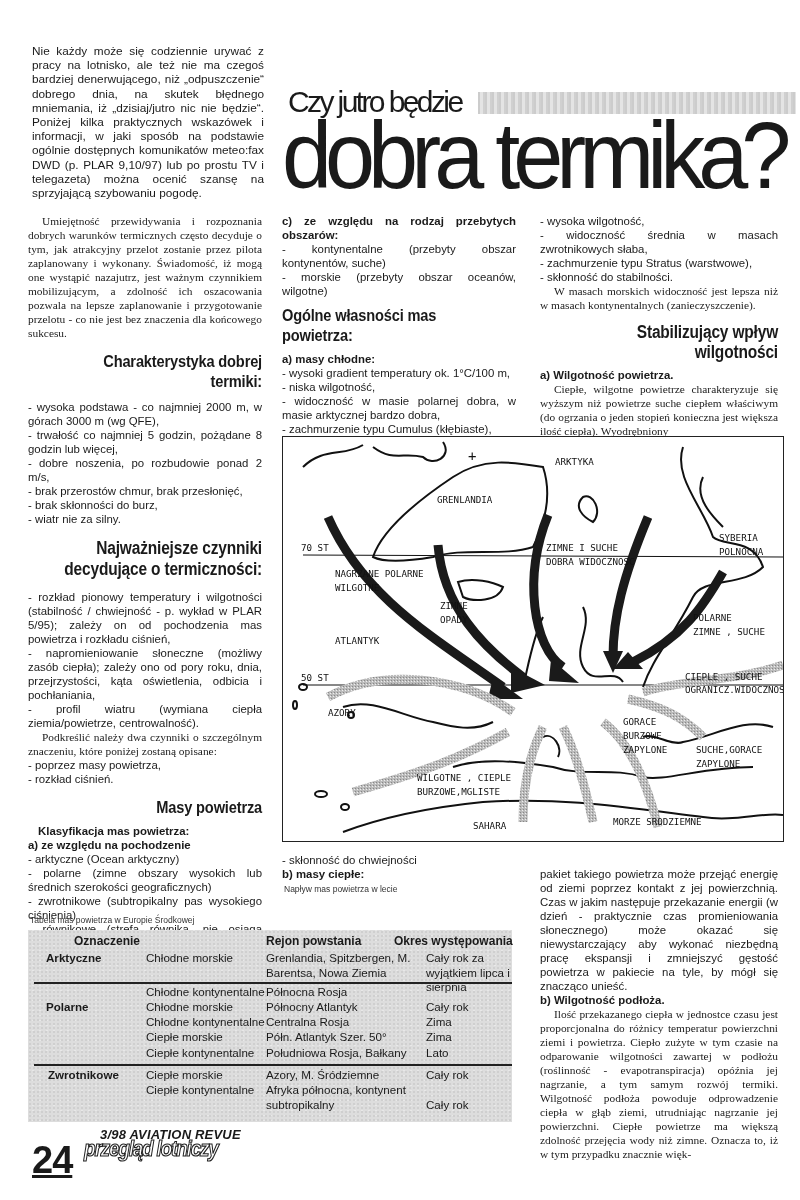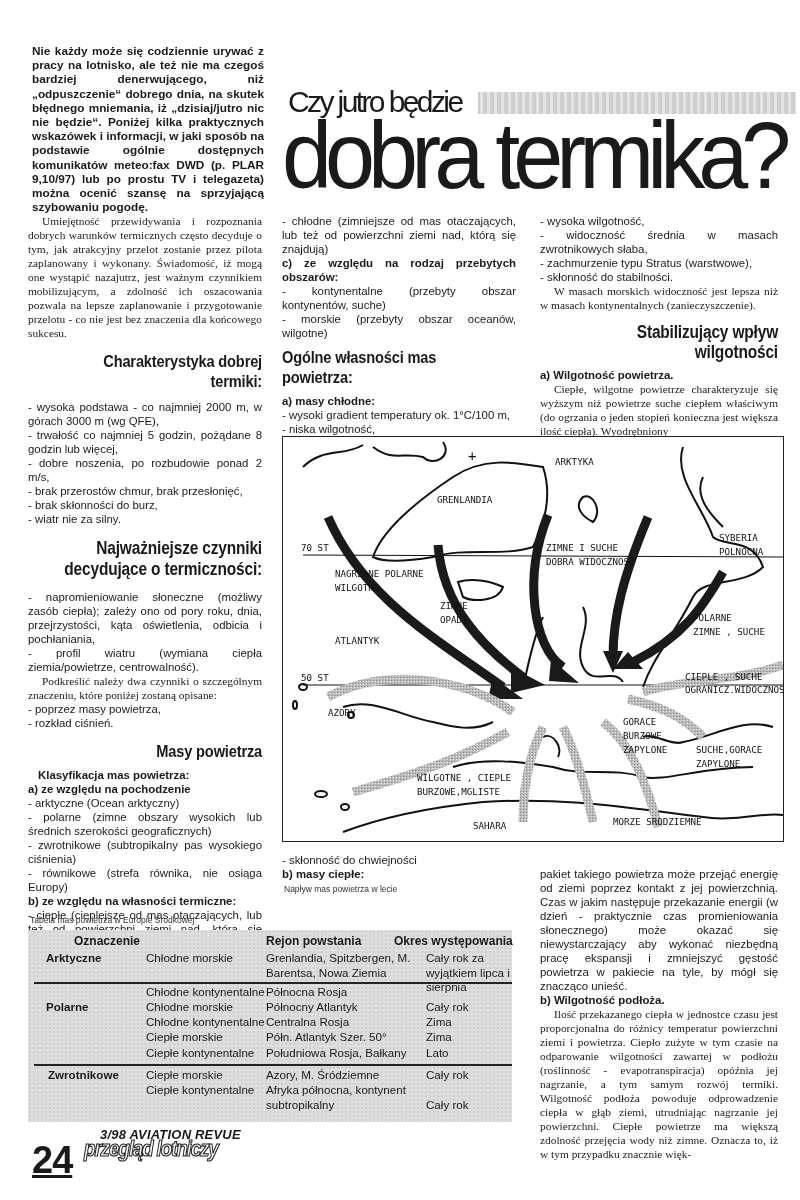--- a/index.html
+++ b/index.html
@@ -3,21 +3,21 @@
 <meta charset="utf-8">
 <style>
   html,body{margin:0;padding:0;background:#fff;}
   body{width:800px;height:1200px;position:relative;overflow:hidden;color:#1a1a1a;
        font-family:"Liberation Sans",sans-serif;font-size:11.4px;line-height:14px;}
   .abs{position:absolute;}
   p{margin:0;}
   .just{text-align:justify;}
   .ind{text-indent:14px;font-family:Liberation Serif, serif;}
   .b{font-weight:bold;}
-  .lead{left:32px;top:44px;width:232px;font-weight:bold;font-size:11.8px;line-height:14.2px;text-align:justify;}
+  .lead{left:32px;top:44px;width:232px;font-weight:normal;font-size:11.8px;line-height:14.2px;text-align:justify;}
   .kicker{left:288px;top:86px;font-size:30px;letter-spacing:-2.6px;line-height:32px;}
   .kicker-bar{left:478px;top:92px;width:318px;height:22px;background:#d8d8d8;
      background-image:repeating-linear-gradient(90deg,#ccc 0 2px,#e4e4e4 2px 5px,#d0d0d0 5px 7px);}
   .headline{left:282px;top:108px;font-size:90px;letter-spacing:-7px;line-height:90px;transform:scaleY(1.05);transform-origin:top left;}
   .col1{left:28px;width:234px;}
   .col2{left:282px;width:234px;}
   .col3{left:540px;width:238px;}
   h2{margin:0;font-family:"Liberation Sans",sans-serif;font-weight:bold;font-size:17px;line-height:20px;text-align:right;transform:scaleX(.86);transform-origin:right;letter-spacing:-.2px;}
   h2.left{text-align:left;transform-origin:left;}
   .map{left:282px;top:436px;width:500px;height:404px;border:1px solid #222;background:#fff;overflow:hidden;}
@@ -54,20 +54,21 @@
   <div style="margin-top:8px" class="just">
     <p>- wysoka podstawa - co najmniej 2000 m, w górach 3000 m (wg QFE),</p>
     <p>- trwałość co najmniej 5 godzin, pożądane 8 godzin lub więcej,</p>
     <p>- dobre noszenia, po rozbudowie ponad 2 m/s,</p>
     <p>- brak przerostów chmur, brak przesłonięć,</p>
     <p>- brak skłonności do burz,</p>
     <p>- wiatr nie za silny.</p>
   </div>
   <h2 style="margin-top:12px;font-size:18px;line-height:21px">Najważniejsze czynniki decydujące o termiczności:</h2>
   <div style="margin-top:10px" class="just">
+    <p>- rozkład pionowy temperatury i wilgotności (stabilność / chwiejność - p. wykład w PLAR 5/95); zależy on od pochodzenia mas powietrza i rozkładu ciśnień,</p>
     <p>- napromieniowanie słoneczne (możliwy zasób ciepła); zależy ono od pory roku, dnia, przejrzystości, kąta oświetlenia, odbicia i pochłaniania,</p>
     <p>- profil wiatru (wymiana ciepła ziemia/powietrze, centrowalność).</p>
     <p class="ind">Podkreślić należy dwa czynniki o szczególnym znaczeniu, które poniżej zostaną opisane:</p>
     <p>- poprzez masy powietrza,</p>
     <p>- rozkład ciśnień.</p>
   </div>
   <h2 style="margin-top:12px">Masy powietrza</h2>
   <div style="margin-top:6px" class="just">
     <p class="b" style="padding-left:10px">Klasyfikacja mas powietrza:</p>
     <p class="b">a) ze względu na pochodzenie</p>
@@ -75,21 +76,20 @@
     <p>- polarne (zimne obszary wysokich lub średnich szerokości geograficznych)</p>
     <p>- zwrotnikowe (subtropikalny pas wysokiego ciśnienia)</p>
     <p>- równikowe (strefa równika, nie osiąga Europy)</p>
     <p class="b">b) ze względu na własności termiczne:</p>
     <p>- ciepłe (cieplejsze od mas otaczających, lub też od powierzchni ziemi nad, którą się znajdują)</p>
   </div>
 </div>
 
 <div class="abs col2" style="top:214px">
   <div class="just">
-    <p>- chłodne (zimniejsze od mas otaczających, lub też od powierzchni ziemi nad, którą się znajdują)</p>
     <p class="b">c) ze względu na rodzaj przebytych obszarów:</p>
     <p>- kontynentalne (przebyty obszar kontynentów, suche)</p>
     <p>- morskie (przebyty obszar oceanów, wilgotne)</p>
   </div>
   <h2 class="left" style="margin-top:8px">Ogólne własności mas powietrza:</h2>
   <div style="margin-top:6px">
     <p class="b">a) masy chłodne:</p>
     <p>- wysoki gradient temperatury ok. 1°C/100 m,</p>
     <p>- niska wilgotność,</p>
     <p class="just">- widoczność w masie polarnej dobra, w masie arktycznej bardzo dobra,</p>

